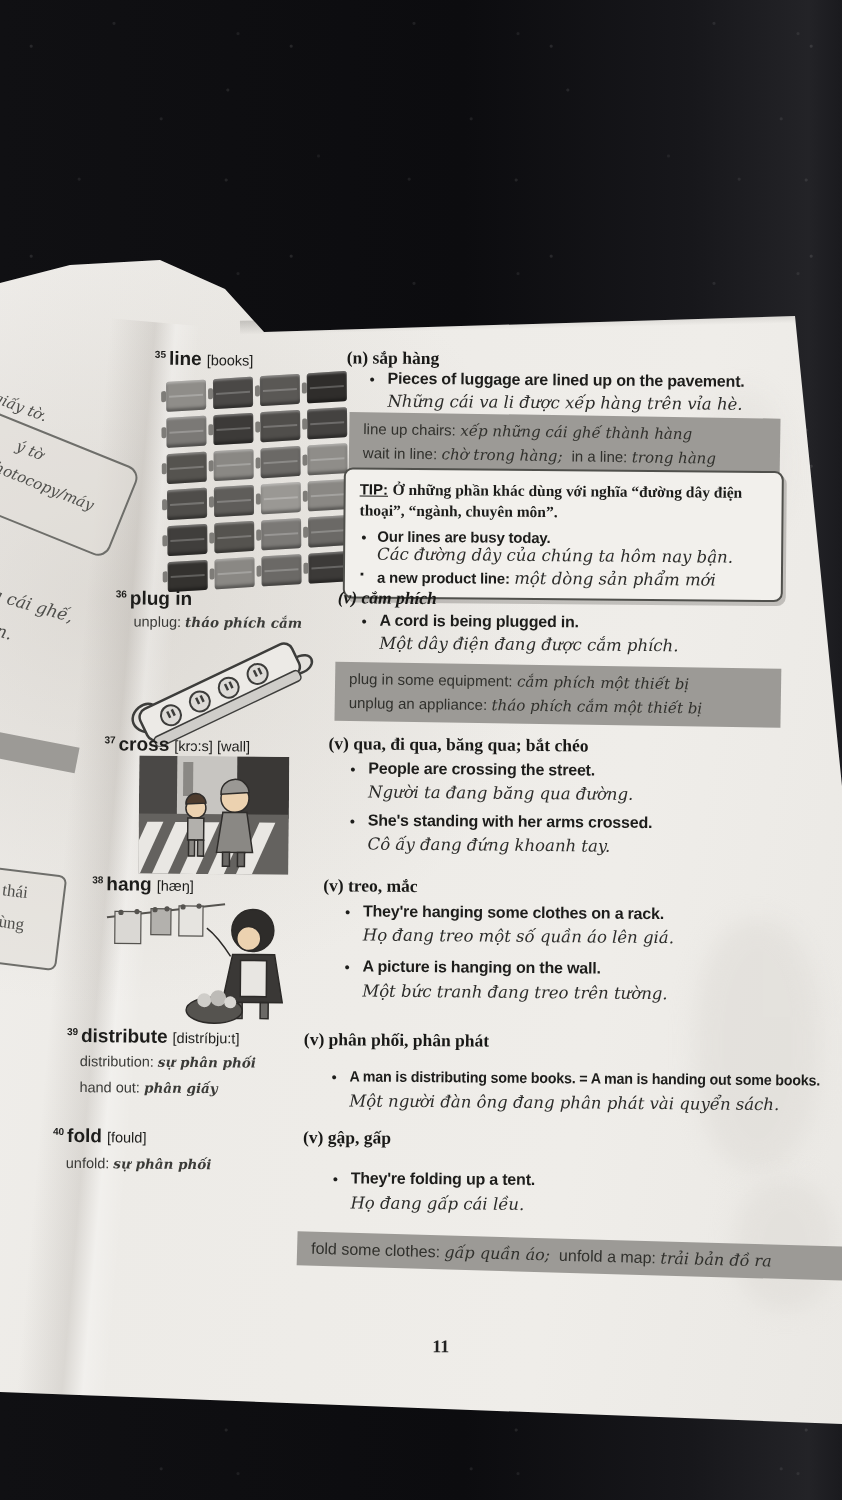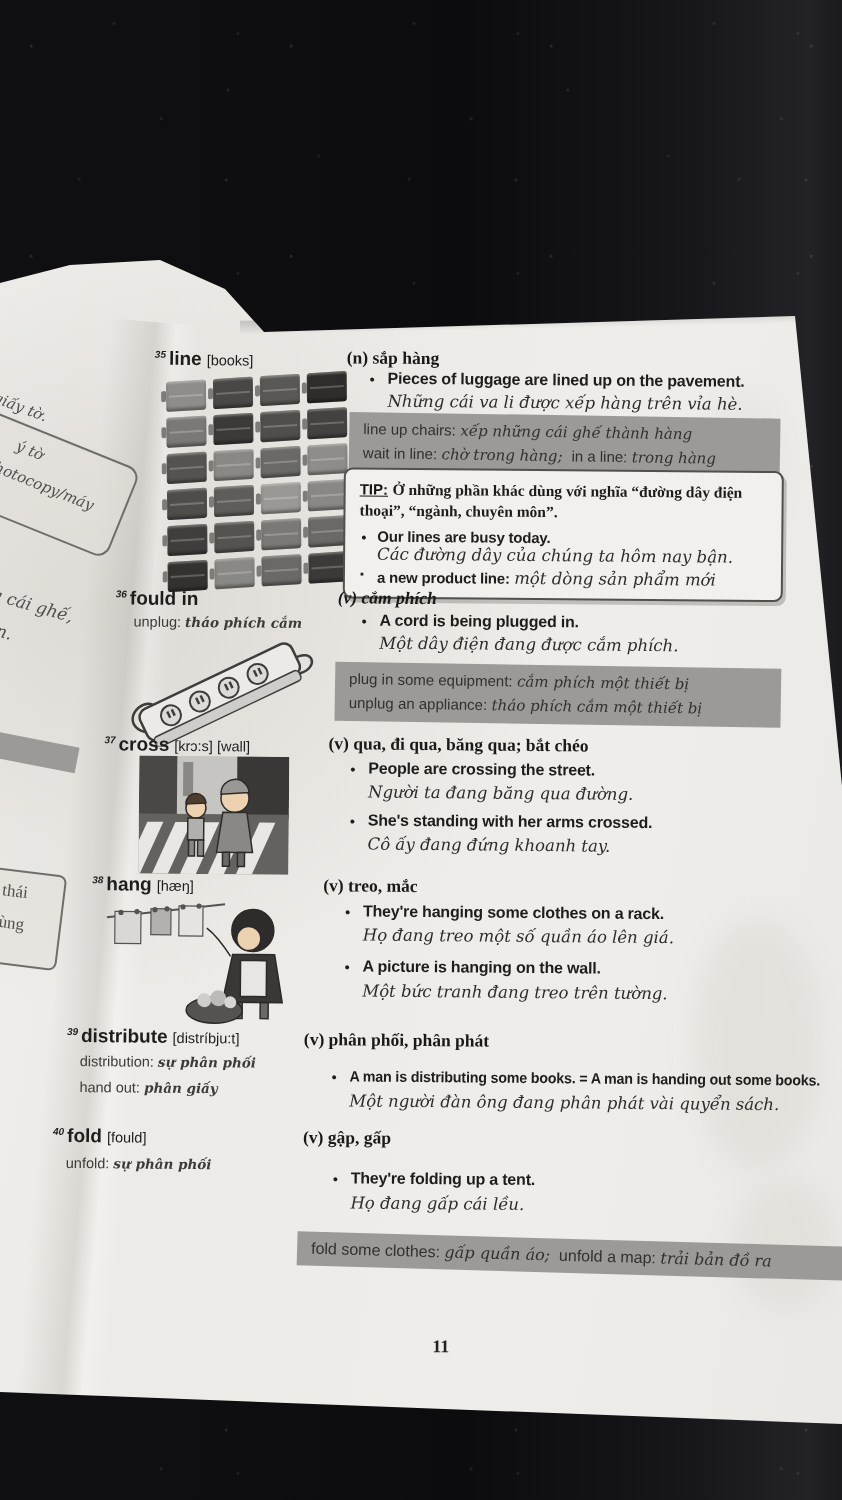--- a/index.html
+++ b/index.html
@@ -31,21 +31,21 @@
   .crease{position:absolute;left:30px;top:320px;width:150px;height:1090px;transform:rotate(5deg);
     background:linear-gradient(90deg, rgba(0,0,0,0) 22%, rgba(120,112,104,.16) 52%, rgba(255,255,255,.25) 66%, rgba(0,0,0,0) 82%);}
   .ghost{position:absolute;background:#dcd9d4;filter:blur(12px);opacity:.5;border-radius:45%;}
   
   .frag{position:absolute;font-family:"DejaVu Serif",serif;font-style:italic;color:#4f4f4c;white-space:nowrap;}
   .fragbox{position:absolute;border:2px solid #6e6e6a;border-radius:13px;background:rgba(225,222,217,.55);}
   .graybar{position:absolute;background:#9c9a96;}
   
   .content{position:absolute;inset:0;transform:rotate(.5deg);transform-origin:420px 340px;}
   .hw{font-weight:700;font-size:19px;color:#1d1d1b;white-space:nowrap;}
-  .hw .num{font-size:10px;font-style:italic;vertical-align:super;margin-right:3px;}
+  .hw .num{font-size:10px;vertical-align:super;margin-right:3px;}
   .hw .ph{font-weight:400;font-size:14.5px;margin-left:5px;}
   .def{font-family:"Liberation Serif",serif;font-weight:700;font-size:17.5px;color:#191917;white-space:nowrap;}
   .en{font-weight:700;font-size:16px;letter-spacing:-.2px;color:#1d1d1b;white-space:nowrap;}
   .vi{font-family:"DejaVu Serif",serif;font-style:italic;font-size:16.5px;color:#2c2c2a;white-space:nowrap;}
   .bul{position:absolute;font-size:15px;color:#1d1d1b;}
   .sub{font-size:14.5px;color:#3b3b38;white-space:nowrap;}
   .subvi{font-family:"DejaVu Serif",serif;font-style:italic;font-weight:700;font-size:13.5px;}
   .gbox{background:#9c9a96;color:#30302c;padding:5px 12px 6px 14px;line-height:23px;white-space:nowrap;}
   .gbox .e{font-size:15px;}
   .gbox .v{font-family:"DejaVu Serif",serif;font-style:italic;font-size:15px;}
@@ -137,21 +137,21 @@
           <div class="vi">Các đường dây của chúng ta hôm nay bận.</div>
         </div>
         <div style="position:relative;margin-top:4px;padding-left:18px;">
           <span class="bul" style="left:1px;top:0;font-size:11px;">▪</span>
           <span class="en">a new product line:</span>
           <span class="vi">một dòng sản phẩm mới</span>
         </div>
       </div>
 
       <div class="abs hw" style="left:118px;top:590px;">
-        <span class="num">36</span><span>fould in</span>
+        <span class="num">36</span><span>plug in</span>
       </div>
       <div class="abs sub" style="left:136px;top:616px;">
         <span>unplug:</span> <span class="subvi">tháo phích cắm</span>
       </div>
       <svg class="abs" style="left:118px;top:634px;" width="215" height="115" viewBox="0 0 215 115">
         <g stroke="#3d3d3b" fill="none" stroke-width="2.5" stroke-linecap="round">
           <path d="M178,26 C198,14 204,34 186,40 C176,44 170,36 174,30"></path>
           <path d="M52,96 C26,110 8,90 24,76 C34,68 46,74 42,84"></path>
         </g>
         <g transform="rotate(-26 107 62)">

